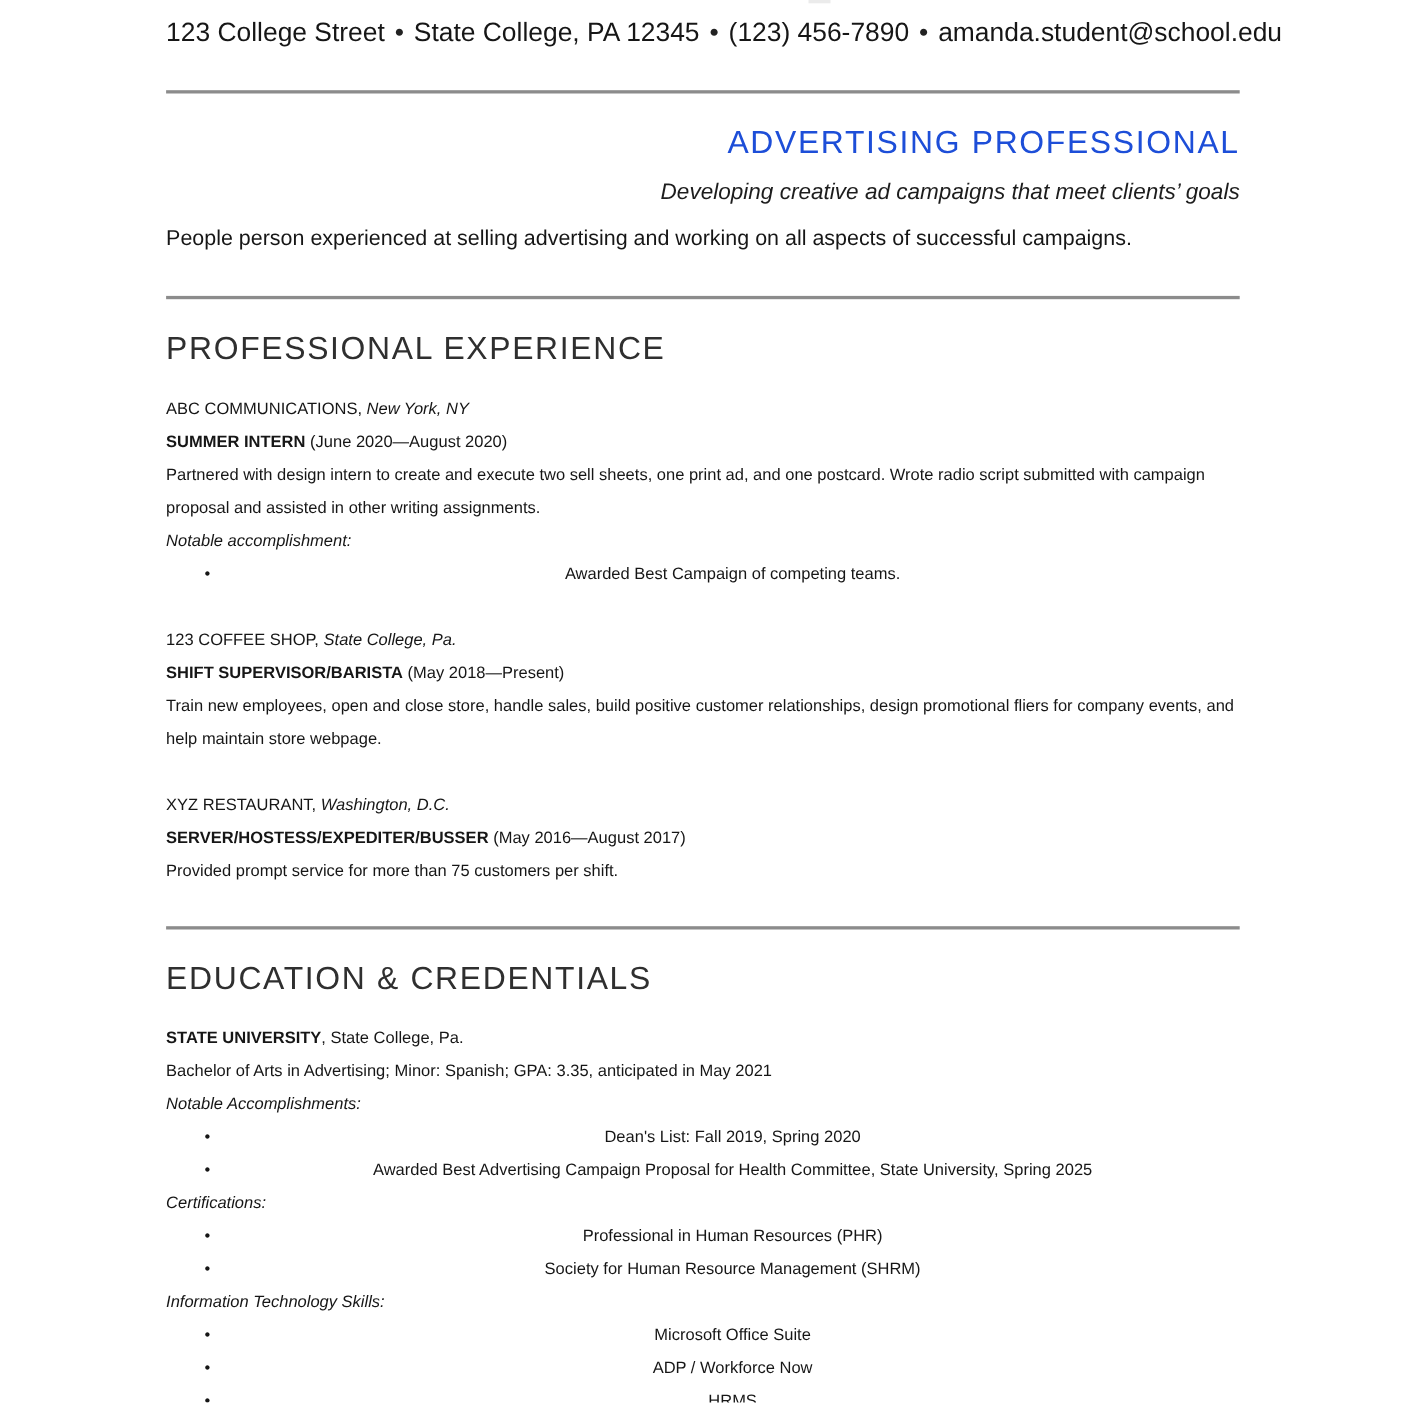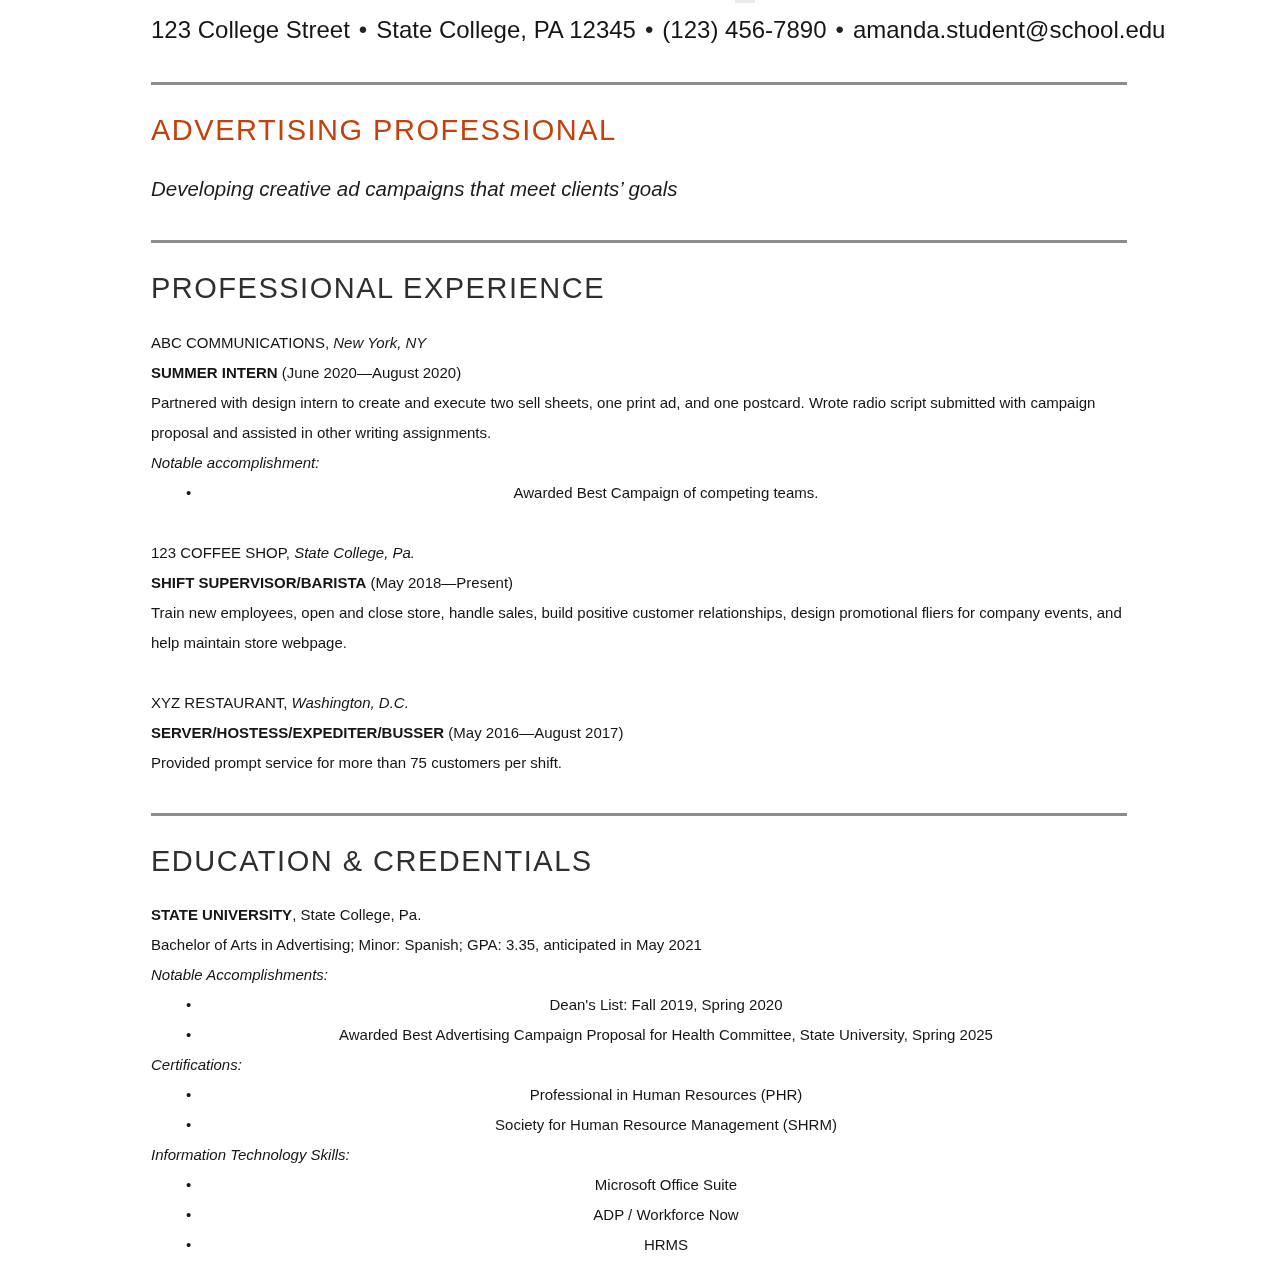--- a/index.html
+++ b/index.html
@@ -16,26 +16,26 @@
   .contact {
     padding-top:15px; text-align:center;
     font-size:24px; line-height:30px; white-space:nowrap;
   }
   .contact .sep { padding:0 9px; color:#222; }
 
   hr.rule { border:0; height:3px; background:#8c8c8c; margin:37px 0 0 0; }
   hr.rule.edu { margin-top:35px; }
 
   .resume-title {
-    margin:27px 0 6px 0; text-align:left;
+    margin:27px 0 6px 0; text-align:right;
     font-size:29px; line-height:37px; font-weight:400;
-    letter-spacing:1.5px; color:#c2410c;
+    letter-spacing:1.5px; color:#1d4ed8;
   }
   .tagline {
-    margin:25px 0 0 0; text-align:left;
+    margin:11px 0 0 0; text-align:right;
     font-size:20.5px; line-height:29px; font-style:italic; color:#1d1d1d;
   }
   .summary { margin:13px 0 0 0; font-size:19.5px; line-height:30px; }
 
   h2.section-heading {
     margin:27px 0 0 0; text-align:left;
     font-size:29px; line-height:37px; font-weight:400;
     letter-spacing:1.5px; color:#2f2f2f;
   }
 
@@ -63,20 +63,21 @@
 <div class="page">
 
   <div class="contact">
     <span>123 College Street</span><span class="sep">•</span><span>State College, PA 12345</span><span class="sep">•</span><span>(123) 456-7890</span><span class="sep">•</span><span>amanda.student@school.edu</span>
   </div>
 
   <hr class="rule">
 
   <div class="resume-title">ADVERTISING PROFESSIONAL</div>
   <div class="tagline">Developing creative ad campaigns that meet clients’ goals</div>
+  <p class="summary">People person experienced at selling advertising and working on all aspects of successful campaigns.</p>
 
   <hr class="rule">
 
   <h2 class="section-heading">PROFESSIONAL EXPERIENCE</h2>
 
   <div class="job first body-text">
     <p><span>ABC COMMUNICATIONS,</span> <span class="italic">New York, NY</span></p>
     <p><span class="bold">SUMMER INTERN</span> <span>(June 2020—August 2020)</span></p>
     <p>Partnered with design intern to create and execute two sell sheets, one print ad, and one postcard. Wrote radio script submitted with campaign proposal and assisted in other writing assignments.</p>
     <p class="group-label">Notable accomplishment:</p>

